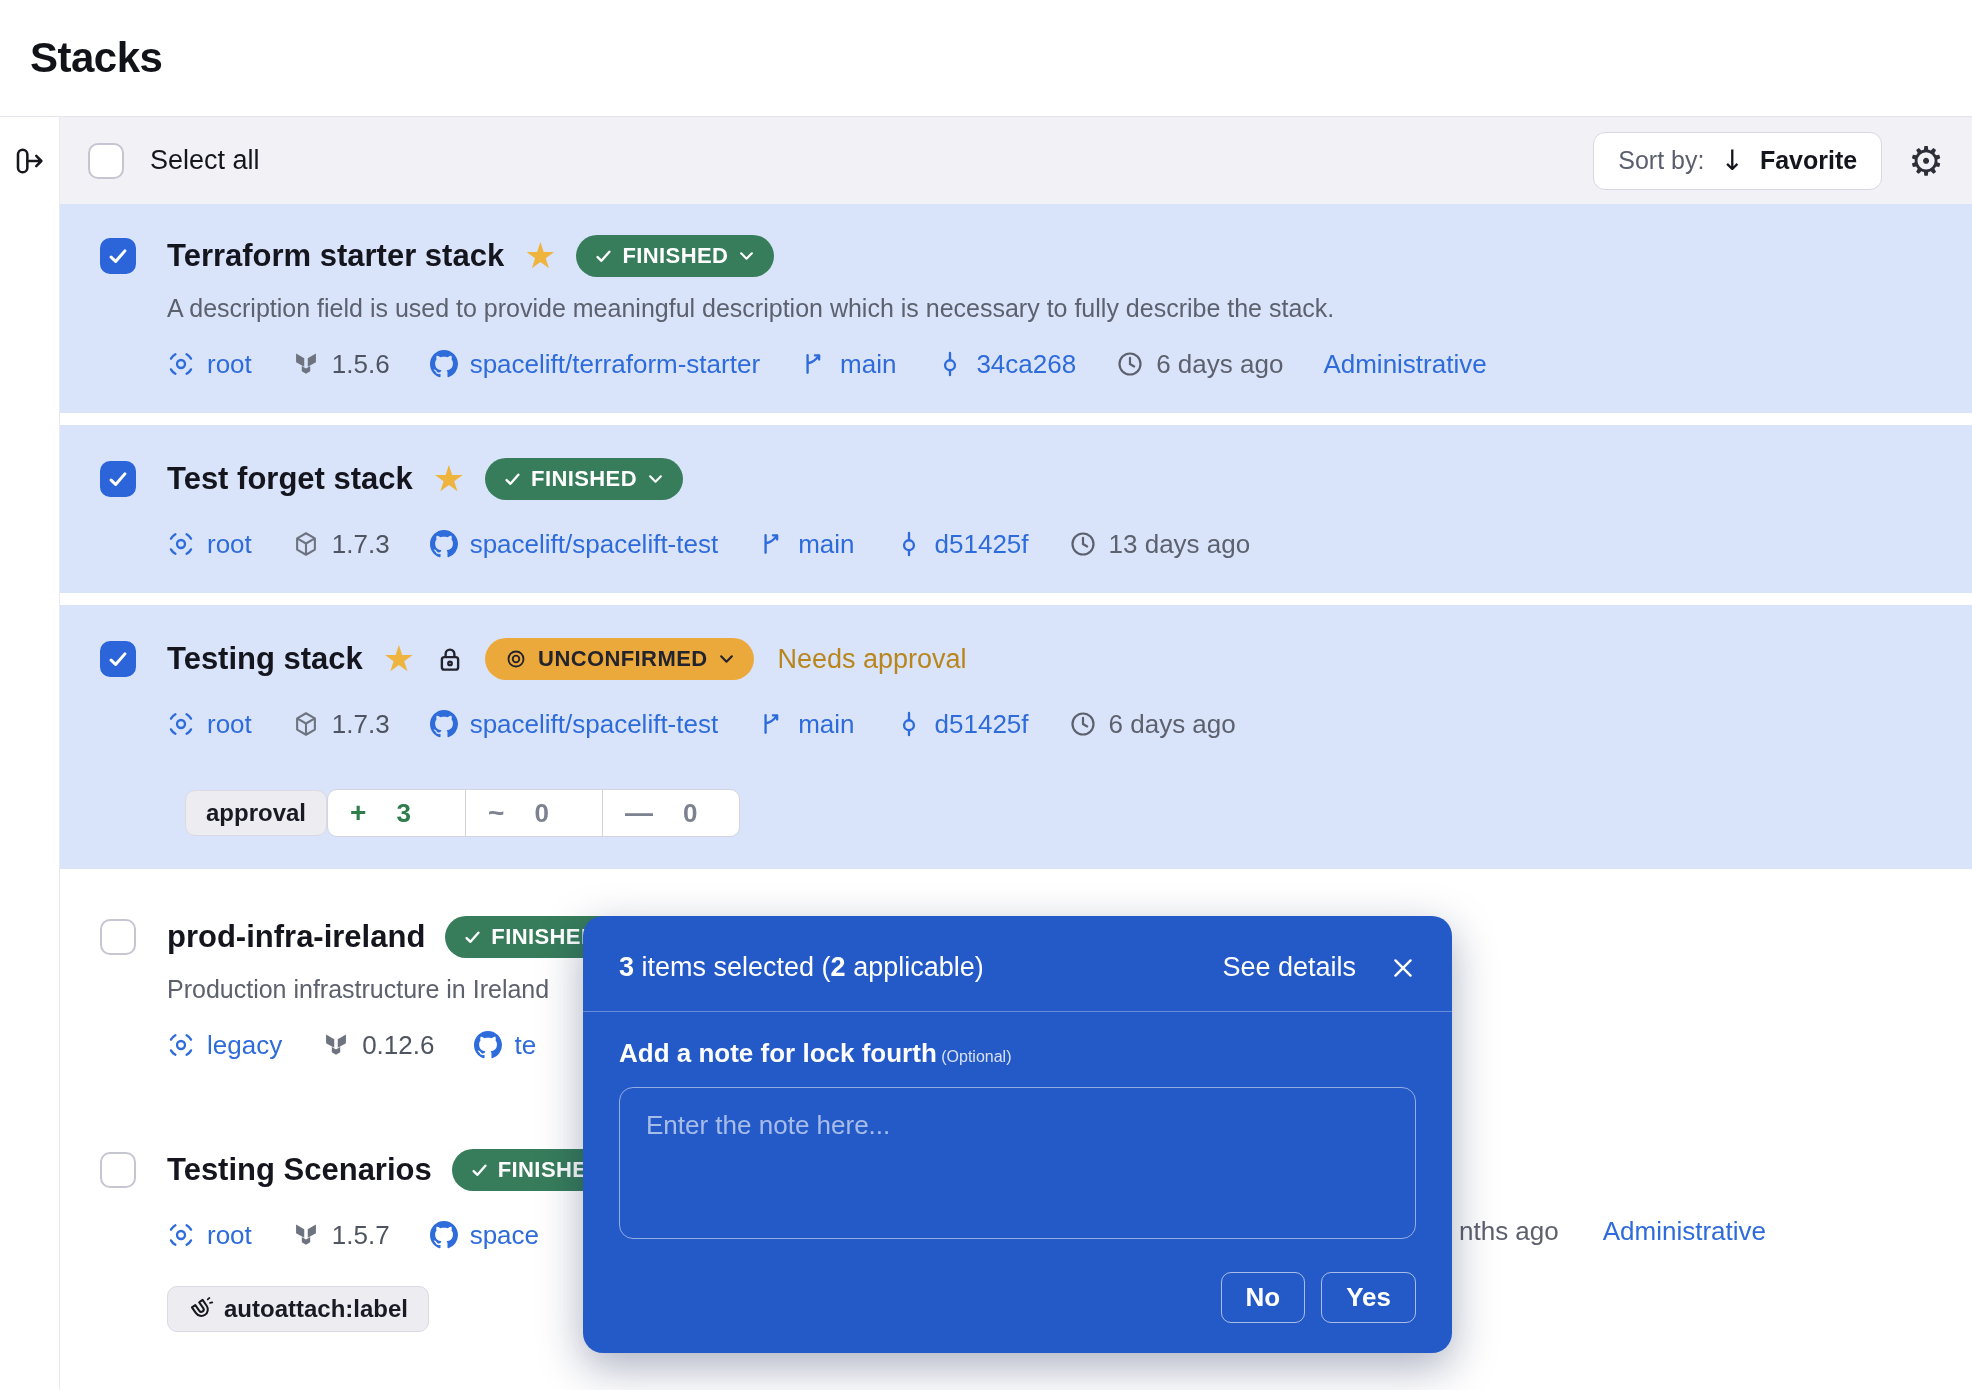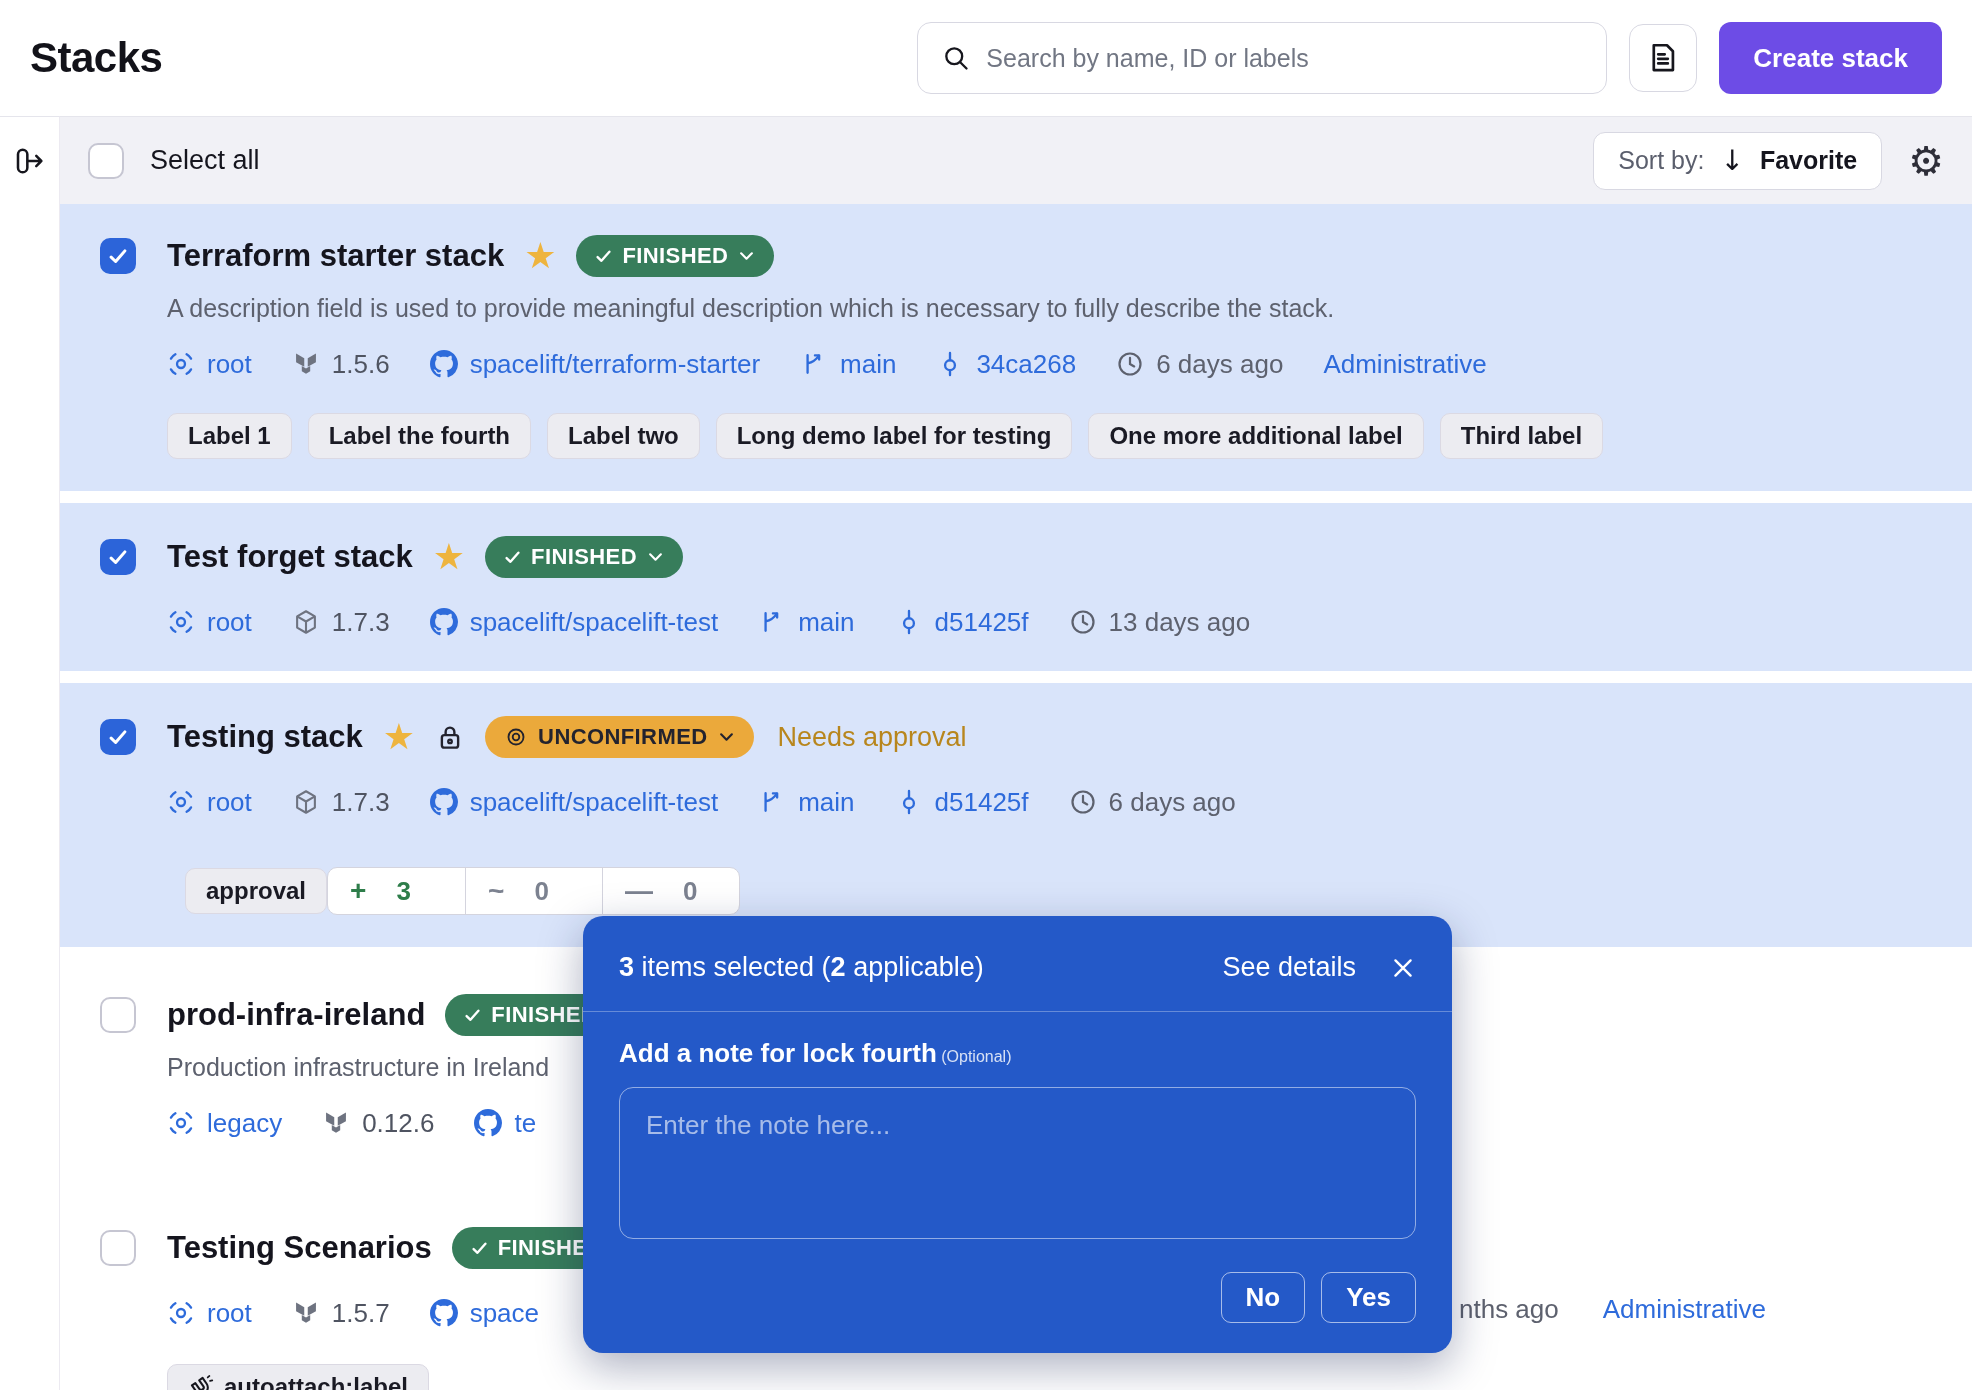--- a/index.html
+++ b/index.html
@@ -201,34 +201,20 @@
     <symbol id="i-x" viewBox="0 0 24 24">
         <path d="M5 5l14 14M19 5L5 19" fill="none" stroke="#fff" stroke-width="2.2" stroke-linecap="round"></path>
       </symbol>
   </defs>
 </svg>
 
 <div class="page">
 
   <div class="header">
     <div class="page-title">Stacks</div>
-    <div class="header-right">
-      <div class="search-box">
-        <svg class="mi" width="30" height="30">
-            <use href="#i-search"></use>
-          </svg>
-        <input type="text" placeholder="Search by name, ID or labels" style="">
-      </div>
-      <div class="icon-btn">
-        <svg width="34" height="34">
-            <use href="#i-doc"></use>
-          </svg>
-      </div>
-      <button class="create-btn">Create stack</button>
-    </div>
   </div>
 
   <div class="side-strip">
     <svg width="32" height="32">
         <use href="#i-collapse"></use>
       </svg>
   </div>
 
   <div class="toolbar">
     <span class="checkbox"></span>
@@ -296,28 +282,20 @@
           </span>
         <span class="meta-item gray">
             <svg class="mi">
               <use href="#i-clock"></use>
             </svg>
             <span>6 days ago</span>
           </span>
         <span class="meta-item link">
             <span>Administrative</span>
           </span>
-      </div>
-      <div class="labels-row">
-        <span class="label-pill">Label 1</span>
-        <span class="label-pill">Label the fourth</span>
-        <span class="label-pill">Label two</span>
-        <span class="label-pill">Long demo label for testing</span>
-        <span class="label-pill">One more additional label</span>
-        <span class="label-pill">Third label</span>
       </div>
     </div>
 
     <div class="stack-row selected r2">
       <span class="checkbox checked">
         <svg width="18" height="15" viewBox="0 0 14 12">
             <path d="M1.5 6.5l3.6 3.5L12.5 1.5" fill="none" stroke="#fff" stroke-width="2.4" stroke-linecap="round" stroke-linejoin="round"></path>
           </svg>
       </span>
       <div class="title-row">

